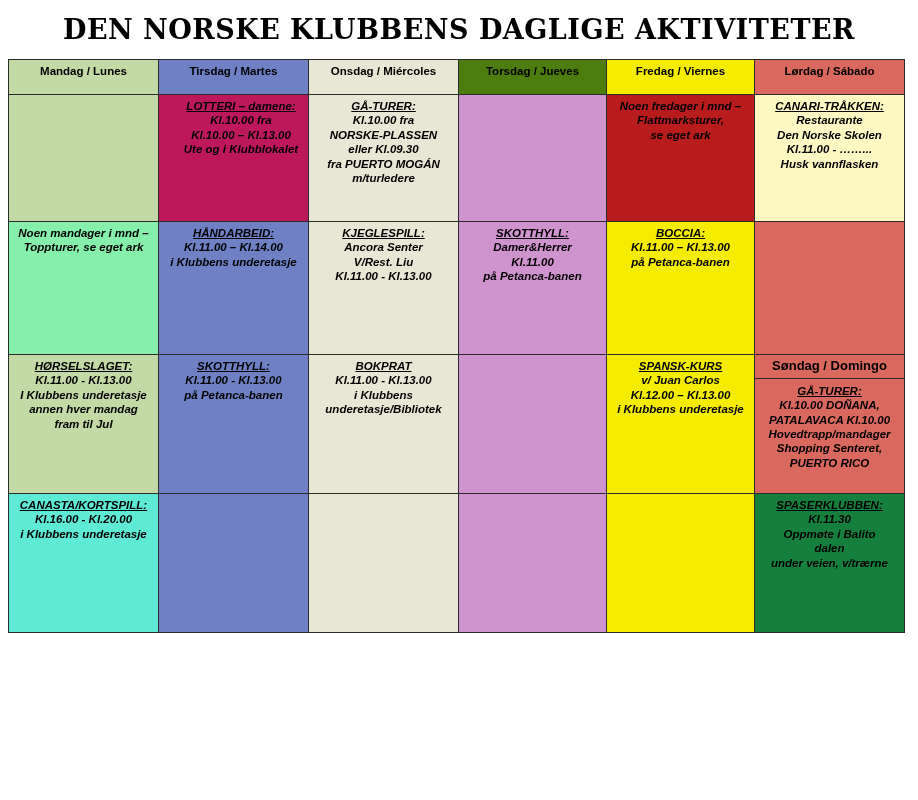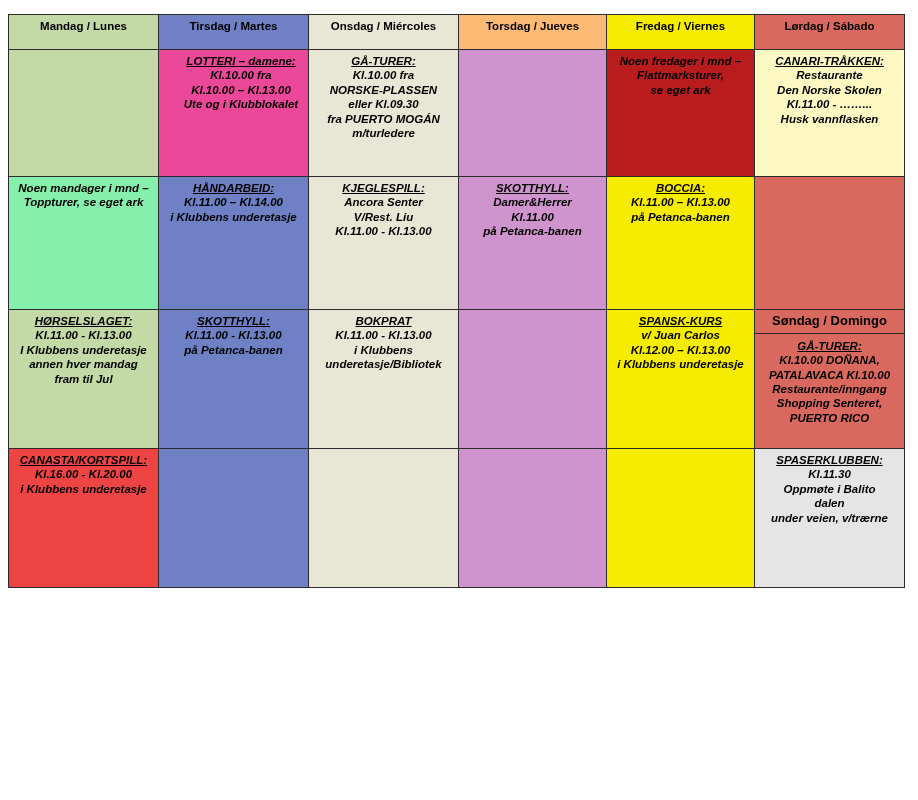--- a/index.html
+++ b/index.html
@@ -96,47 +96,48 @@
   tr.r1 td { height: 118px; }
   tr.r2 td { height: 124px; }
   tr.r3 td { height: 130px; }
   tr.r4 td { height: 130px; }
 </style>
 </head>
 <body>
 
 <div class="page">
 
+  <div class="title">DEN NORSKE KLUBBENS DAGLIGE AKTIVITETER</div>
 
 
   <table class="cal">
     <colgroup>
       <col class="c0">
         <col class="c1">
         <col class="c2">
         <col class="c3">
         <col class="c4">
         <col class="c5">
     </colgroup>
     <thead>
       <tr>
         <th class="dayhead" id="h0" style="background: rgb(195, 217, 166);">Mandag / Lunes</th>
         <th class="dayhead" id="h1" style="background: rgb(111, 129, 196);">Tirsdag / Martes</th>
         <th class="dayhead" id="h2" style="background: rgb(232, 230, 213);">Onsdag / Miércoles</th>
-        <th class="dayhead" id="h3" style="background: #fdba74; margin-top: 8px;">Torsdag / Jueves</th>
+        <th class="dayhead" id="h3" style="background: #4d7c0f; margin-top: 8px;">Torsdag / Jueves</th>
         <th class="dayhead" id="h4" style="background: rgb(245, 236, 0);">Fredag / Viernes</th>
         <th class="dayhead" id="h5" style="background: rgb(217, 105, 95);">Lørdag / Sábado</th>
       </tr>
     </thead>
     <tbody>
       <tr class="r1">
         <td id="c-r1-monday" style="background: rgb(195, 217, 166);">
             <div class="cell-inner"></div>
           </td>
-        <td id="c-r1-tuesday" style="background: #ec4899; padding-left: 18px;">
+        <td id="c-r1-tuesday" style="background: #be185d; padding-left: 18px;">
             <div class="cell-inner">
               <span class="hdr">LOTTERI – damene:</span>
               <span class="plain">Kl.10.00 fra</span>
               <span class="plain">Kl.10.00 – Kl.13.00</span>
               <span class="plain">Ute og i Klubblokalet</span>
             </div>
           </td>
         <td id="c-r1-wednesday" style="background: rgb(232, 230, 213);">
             <div class="cell-inner">
               <span class="hdr">GÅ-TURER:</span>
@@ -243,47 +244,47 @@
               <span class="plain">Kl.12.00 – Kl.13.00</span>
               <span class="plain">i Klubbens underetasje</span>
             </div>
           </td>
         <td id="c-r3-sunday" style="background: rgb(217, 105, 95);">
           <div class="sunday-head" id="sunday-head" style="background: rgb(217, 105, 95);">Søndag / Domingo</div>
           <div class="cell-inner">
               <span class="hdr">GÅ-TURER:</span>
               <span class="plain">Kl.10.00 DOÑANA,</span>
               <span class="plain">PATALAVACA Kl.10.00</span>
-              <span class="plain">Restaurante/inngang</span>
+              <span class="plain">Hovedtrapp/mandager</span>
               <span class="plain">Shopping Senteret,</span>
               <span class="plain">PUERTO RICO</span>
             </div>
         </td>
       </tr>
       <tr class="r4">
-        <td id="c-r4-monday" style="background: #ef4444;">
+        <td id="c-r4-monday" style="background: #5eead4;">
             <div class="cell-inner">
               <span class="hdr">CANASTA/KORTSPILL:</span>
               <span class="plain">Kl.16.00 - Kl.20.00</span>
               <span class="plain">i Klubbens underetasje</span>
             </div>
           </td>
         <td id="c-r4-tuesday" style="background: rgb(111, 129, 196);">
             <div class="cell-inner"></div>
           </td>
         <td id="c-r4-wednesday" style="background: rgb(232, 230, 213);">
             <div class="cell-inner"></div>
           </td>
         <td id="c-r4-thursday" style="background: rgb(207, 147, 205);">
             <div class="cell-inner"></div>
           </td>
         <td id="c-r4-friday" style="background: rgb(245, 236, 0);">
             <div class="cell-inner"></div>
           </td>
-        <td id="c-r4-sunday" style="background: #e5e5e5;">
+        <td id="c-r4-sunday" style="background: #15803d;">
             <div class="cell-inner">
               <span class="hdr">SPASERKLUBBEN:</span>
               <span class="plain">Kl.11.30</span>
               <span class="plain">Oppmøte i Balito</span>
               <span class="plain">dalen</span>
               <span class="plain">under veien, v/trærne</span>
             </div>
           </td>
       </tr>
     </tbody>

